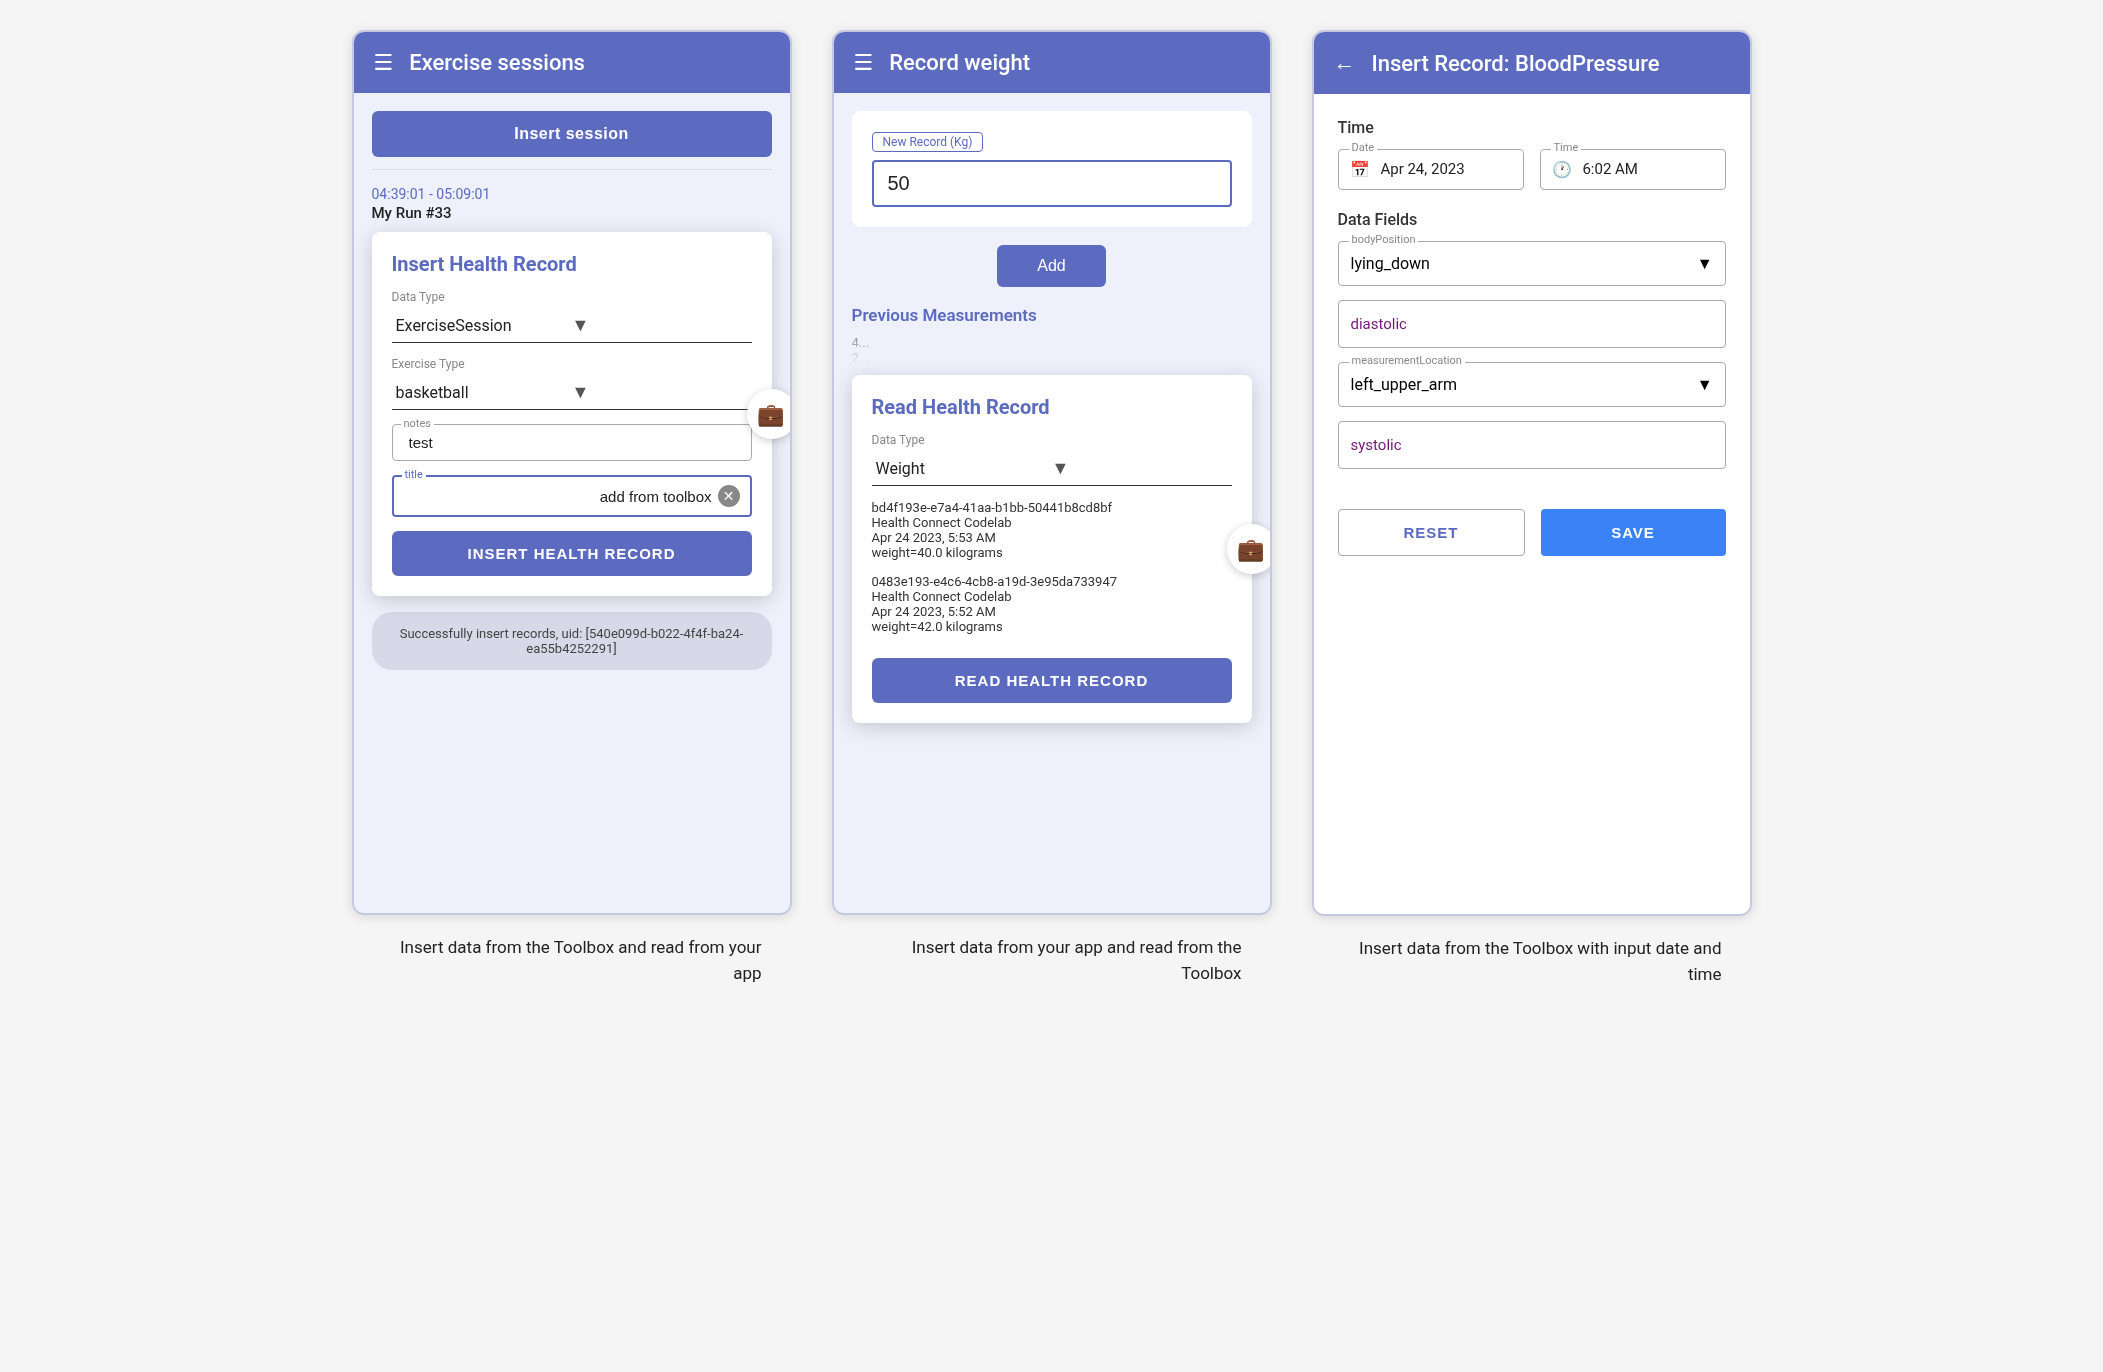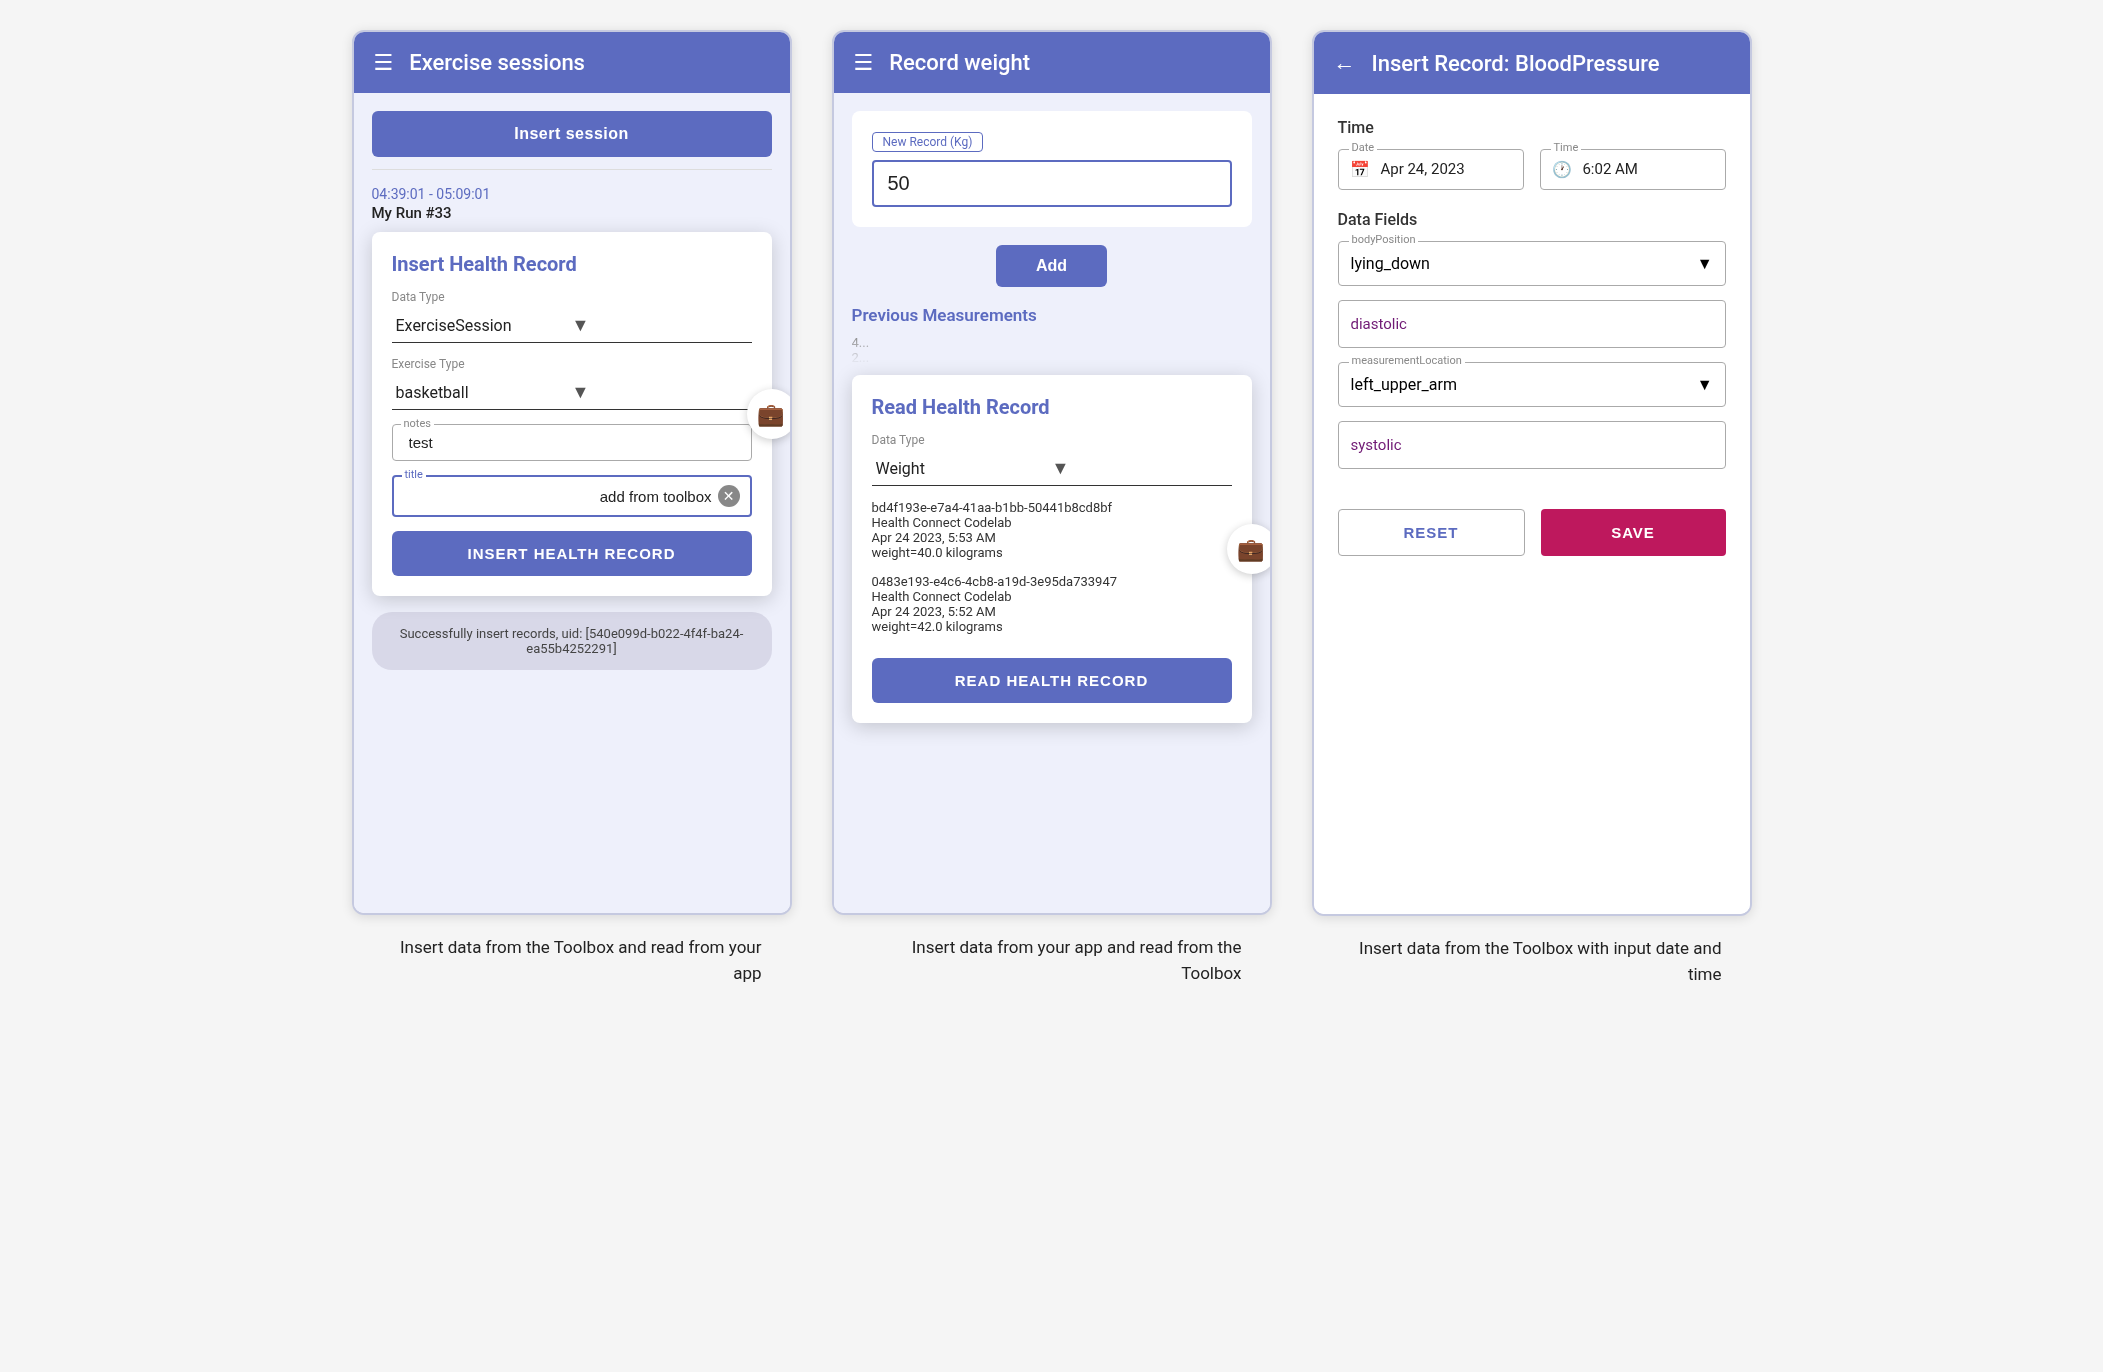--- a/index.html
+++ b/index.html
@@ -260,21 +260,21 @@
       width: 100%;
       outline: none;
     }
     .add-btn {
       background: #5c6bc0;
       color: white;
       border: none;
       border-radius: 6px;
       padding: 12px 40px;
       font-size: 16px;
-      font-weight: 700;
+      font-weight: 400;
       cursor: pointer;
       display: block;
       margin: 18px auto;
     }
     .prev-measurements-label {
       color: #5c6bc0;
       font-size: 17px;
       font-weight: 600;
       margin-bottom: 10px;
     }
@@ -397,21 +397,21 @@
       border-radius: 4px;
       padding: 14px;
       font-size: 15px;
       font-weight: 700;
       color: #5c6bc0;
       cursor: pointer;
       letter-spacing: 1px;
     }
     .save-btn {
       flex: 1;
-      background: #be185d;
+      background: #3b82f6;
       border: none;
       border-radius: 4px;
       padding: 14px;
       font-size: 15px;
       font-weight: 700;
       color: white;
       cursor: pointer;
       letter-spacing: 1px;
     }
     .caption-text {

